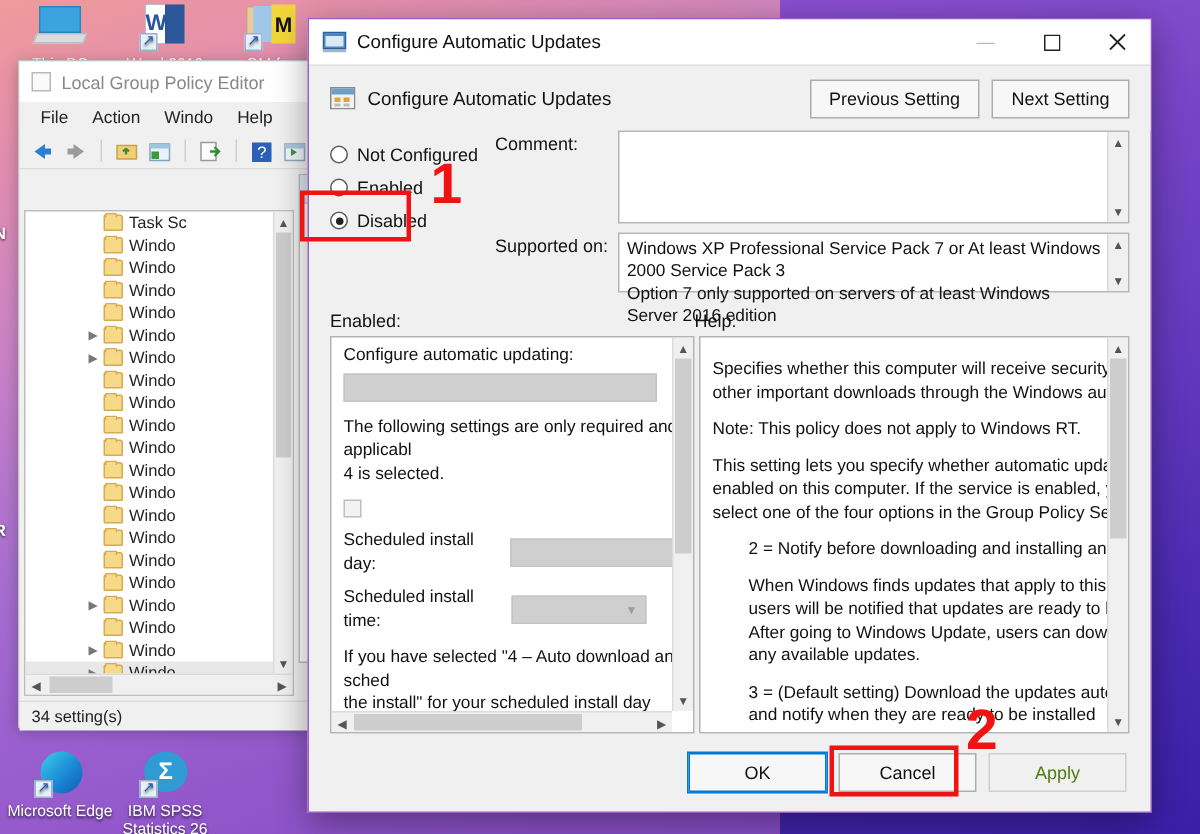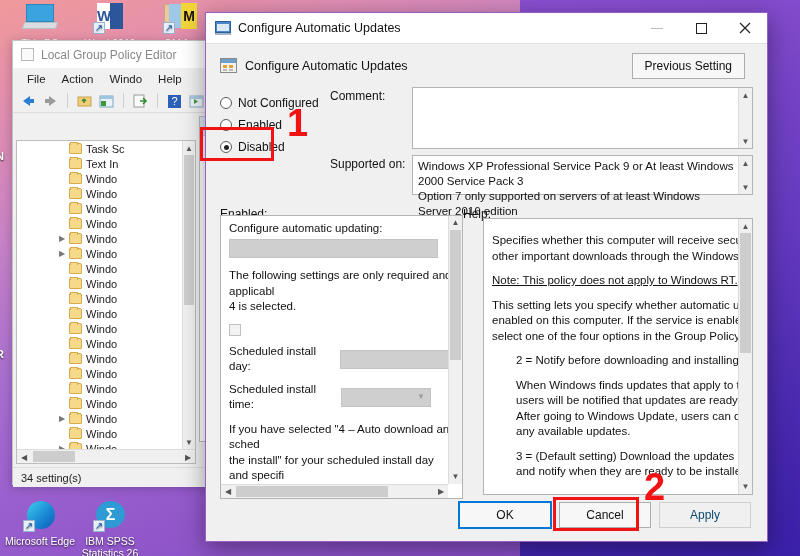--- a/index.html
+++ b/index.html
@@ -178,21 +178,21 @@
     height: 44px; background: #f0f0f0; display: flex; align-items: center;
     padding: 0 14px; flex: none; border-top: 1px solid #e2e2e2;
   }
   #dlg-header-icon { width: 17px; height: 15px; margin-right: 8px; flex: none; position: relative; }
   #dlg-header-title { font-size: 12.5px; flex: 1; color: #111; }
   .btn {
     background: #f7f7f7; border: 1px solid #adadad; font-size: 12px;
     padding: 5px 12px; color: #111; min-width: 92px; text-align: center;
     font-family: "Liberation Sans", sans-serif;
   }
-  .btn.disabled { color: #0c4a6e; background: #f0f0f0; border-color: #cfcfcf; }
+  .btn.disabled { color: #4d7c0f; background: #f0f0f0; border-color: #cfcfcf; }
   .btn.focused { border: 1px solid #0078d7; outline: 1px solid #0078d7; margin-left: 20px; }
 
   #dlg-top {
     display: flex; padding: 0 14px; flex: none;
   }
   #radio-col { width: 110px; padding-top: 5px; }
   .radio-row { display: flex; align-items: center; height: 22px; font-size: 12px; }
   .radio {
     width: 12px; height: 12px; border: 1px solid #5a5a5a; border-radius: 50%;
     margin-right: 6px; background: #fff; flex: none; position: relative;
@@ -206,21 +206,21 @@
   .field-label { width: 82px; font-size: 12px; padding-top: 2px; color: #111; }
   .field-box {
     flex: 1; background: #fff; border: 1px solid #b4b4b4; position: relative;
     font-size: 11.5px; color: #111; line-height: 15px; padding: 3px 18px 3px 5px;
   }
 
   #dlg-labels { display: flex; padding: 6px 14px 3px 14px; flex: none; }
   #label-options { width: 243px; font-size: 12px; }
   #label-help { font-size: 12px; }
 
-  #dlg-panes { display: flex; padding: 0 14px; gap: 20px; flex: 1; min-height: 0; align-items: center; }
+  #dlg-panes { display: flex; padding: 0 14px; gap: 3px; flex: 1; min-height: 0; }
   .pane {
     background: #fff; border: 1px solid #b4b4b4; position: relative; overflow: hidden;
   }
   #options-pane { width: 243px; }
   #help-pane { flex: 1; }
   .pane-inner {
     padding: 5px 8px; font-size: 11.5px; line-height: 15.5px; color: #111;
   }
   #options-pane .pane-inner { width: 243px; }
   .opt-label { margin-bottom: 3px; }
@@ -385,24 +385,20 @@
           </svg>
       </div>
     </div>
 
     <div id="gpe-body">
       <div id="gpe-tree">
         <div id="tree-rows">
             <div class="tree-row">
               <span class="folder"></span>
               <span>Task Sc</span>
-            </div>
-            <div class="tree-row">
-              <span class="folder"></span>
-              <span>Text In</span>
             </div>
             <div class="tree-row">
               <span class="folder"></span>
               <span>Windo</span>
             </div>
             <div class="tree-row">
               <span class="folder"></span>
               <span>Windo</span>
             </div>
             <div class="tree-row">
@@ -586,20 +582,21 @@
           <rect x="0.5" y="0.5" width="16" height="14" fill="#f2f2f2" stroke="#8a8a8a"></rect>
           <rect x="1" y="1" width="15" height="4" fill="#6f9ec9"></rect>
           <rect x="3" y="7" width="4" height="3" fill="#e0a33a"></rect>
           <rect x="9" y="7" width="4" height="3" fill="#e0a33a"></rect>
           <rect x="3" y="11" width="4" height="2" fill="#bbb"></rect>
           <rect x="9" y="11" width="4" height="2" fill="#bbb"></rect>
         </svg>
       </div>
       <div id="dlg-header-title">Configure Automatic Updates</div>
       <button class="btn" style="margin-right:8px;">Previous Setting</button>
+      <button class="btn">Next Setting</button>
     </div>
 
     <div id="dlg-top">
       <div id="radio-col">
         <div class="radio-row">
           <span class="radio"></span>
           <span>Not Configured</span>
         </div>
         <div class="radio-row">
           <span class="radio"></span>
@@ -619,21 +616,21 @@
             <div class="vscroll" style="width:14px;">
               <div class="arrow">▲</div>
               <div class="arrow bot">▼</div>
             </div>
           </div>
         </div>
         <div class="field-row">
           <div class="field-label">Supported on:</div>
           <div class="field-box" style="height:40px;">
             <div id="supported-lines">
-                <div>Windows XP Professional Service Pack 9 or At least Windows 2000 Service Pack 3</div>
+                <div>Windows XP Professional Service Pack 7 or At least Windows 2000 Service Pack 3</div>
                 <div>Option 7 only supported on servers of at least Windows Server 2016 edition</div>
               </div>
             <div class="vscroll" style="width:14px;">
               <div class="arrow">▲</div>
               <div class="arrow bot">▼</div>
             </div>
           </div>
         </div>
       </div>
     </div>
@@ -682,21 +679,21 @@
         </div>
       </div>
 
       <div class="pane" id="help-pane">
         <div class="pane-inner" id="help-content" style="padding-right:20px;">
             <div class="para">
               <div style="white-space: nowrap;">Specifies whether this computer will receive security updates and</div>
               <div style="white-space: nowrap;">other important downloads through the Windows automatic</div>
             </div>
             <div class="para">
-              <div style="white-space: nowrap; text-decoration: underline;">Note: This policy does not apply to Windows RT.</div>
+              <div style="white-space: nowrap;">Note: This policy does not apply to Windows RT.</div>
             </div>
             <div class="para">
               <div style="white-space: nowrap;">This setting lets you specify whether automatic updates are</div>
               <div style="white-space: nowrap;">enabled on this computer. If the service is enabled, you must</div>
               <div style="white-space: nowrap;">select one of the four options in the Group Policy Setting:</div>
             </div>
             <div class="para indent">
               <div style="text-indent: 24px; white-space: nowrap;">2 = Notify before downloading and installing any updates.</div>
             </div>
             <div class="para indent">

